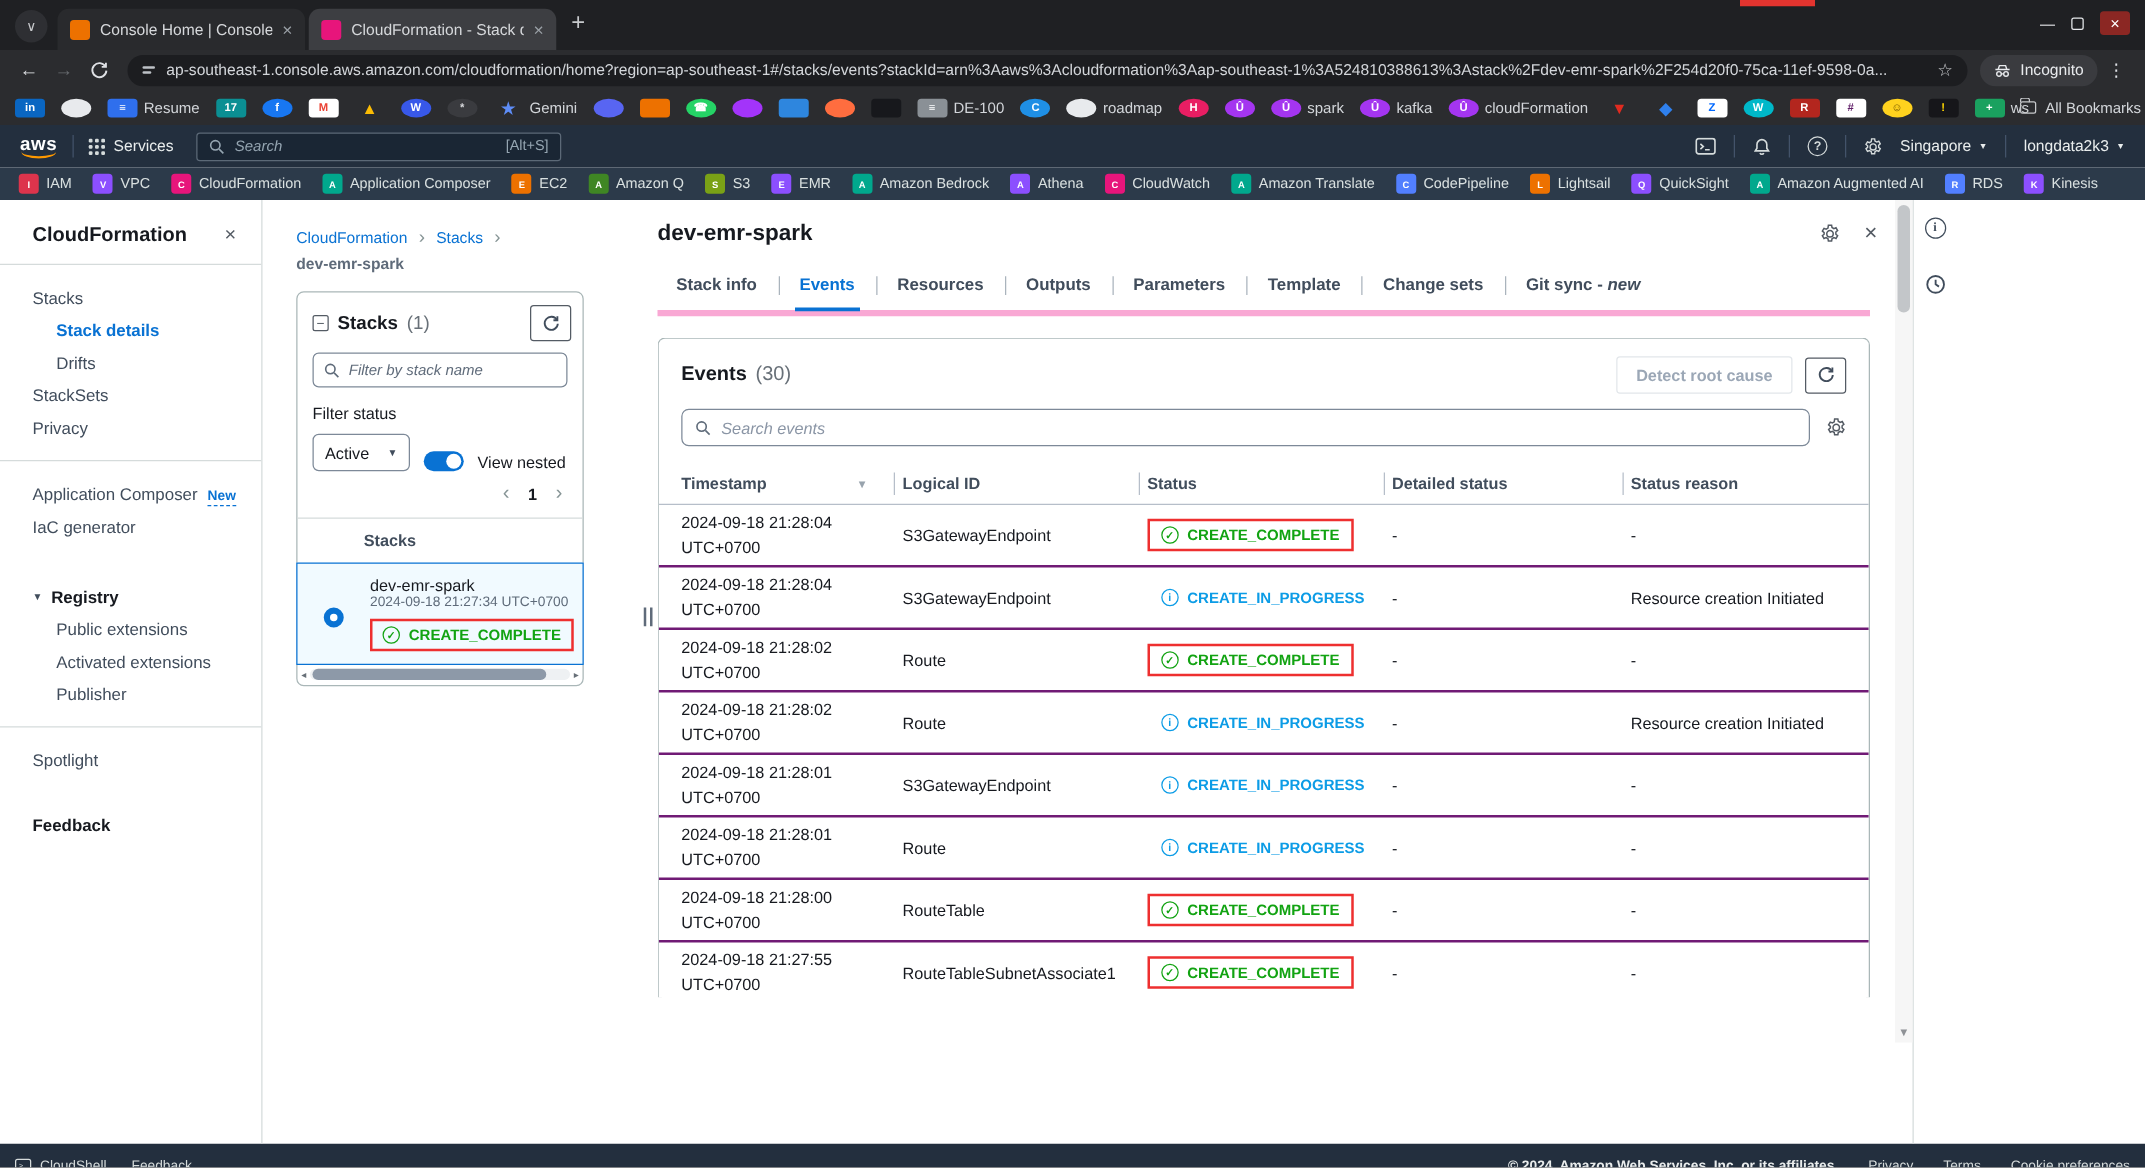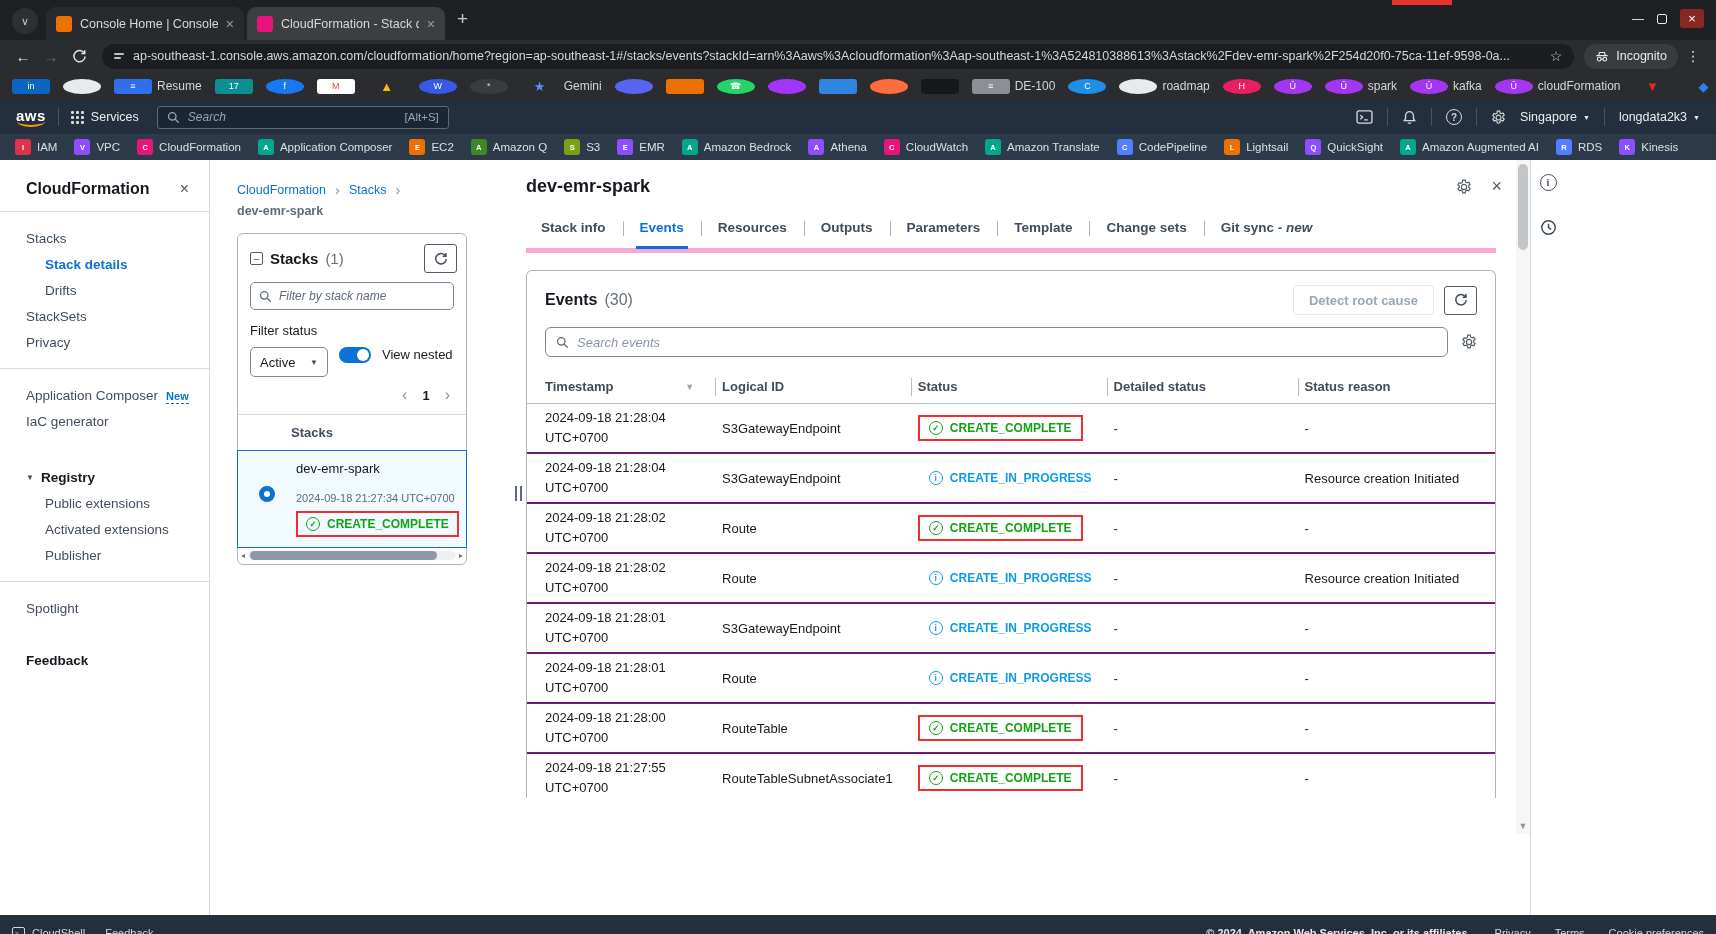--- a/index.html
+++ b/index.html
@@ -28,21 +28,21 @@
   .siteinfo{display:inline-flex;flex-direction:column;gap:2px}
   .siteinfo i{display:block;width:10px;height:1.6px;background:#bdc1c6;border-radius:1px}
   .siteinfo i:last-child{width:7px}
   .urlbar .url{flex:1;white-space:nowrap;overflow:hidden;color:#d3d6da;font-size:12.5px}
   .urlbar .star{color:#c7c9cc;font-size:14px}
   .incognito{height:25px;border-radius:13px;background:#3a3b3f;display:flex;align-items:center;gap:7px;padding:0 11px;color:#e8eaed;font-size:12.5px}
   .menu3{color:#dfe1e5;font-size:14px;padding:0 6px}
 
   .bookmarks{height:28px;background:#2b2c2f;display:flex;align-items:center;gap:13px;padding:0 12px;font-size:12px;color:#d3d6da;overflow:hidden}
   .bm{display:flex;align-items:center;gap:5px;flex-shrink:0}
-  .bm .ic{width:38px;height:15px;border-radius:3px;display:grid;place-items:center;font-size:9px;font-weight:normal;line-height:1}
+  .bm .ic{width:24px;height:15px;border-radius:3px;display:grid;place-items:center;font-size:9px;font-weight:bold;line-height:1}
   .bm .ic.circle{border-radius:50%}
   .bm .ic.bare{background:transparent;font-size:13px}
   .allbm{margin-left:auto;display:flex;gap:7px;align-items:center;flex-shrink:0;color:#d3d6da}
   .folder{width:13px;height:10px;border:1.5px solid #c7c9cc;border-radius:2px;position:relative}
   .folder::before{content:"";position:absolute;top:-4px;left:-1px;width:6px;height:3px;border:1.5px solid #c7c9cc;border-bottom:0;border-radius:2px 2px 0 0}
 
   
   .awsnav{height:34px;background:#232f3e;display:flex;align-items:center;padding:0 16px;color:#d5dbdb;font-size:12.5px;gap:12px}
   .awslogo{font-weight:bold;color:#fff;font-size:15px;position:relative;padding-bottom:3px;letter-spacing:.5px}
   .awslogo::after{content:"";position:absolute;left:1px;right:1px;bottom:0;height:5px;border:solid #ff9900;border-width:0 0 2px;border-radius:0 0 60% 60%/0 0 100% 100%}
@@ -87,36 +87,36 @@
   .scard{margin-top:15px;width:230px;border:1px solid #aab7b8;border-radius:6px;background:#fff}
   .scard-head{display:flex;align-items:center;gap:7px;padding:10px 9px 6px 12px}
   .boxminus{width:13px;height:13px;border:1.5px solid #545b64;border-radius:2px;display:grid;place-items:center;color:#545b64;font-size:11px;line-height:0}
   .scard-title{font-weight:bold;font-size:15px;color:#16191f}
   .scard-count{color:#687078;font-size:15px}
   .refbtn{margin-left:auto;width:33px;height:29px;border:1px solid #545b64;border-radius:3px;display:grid;place-items:center;color:#414d5c;background:#fff}
   .sfilter{margin:3px 12px 0;height:28px;border:1px solid #7d8998;border-radius:5px;display:flex;align-items:center;gap:7px;padding:0 8px}
   .sfilter input{flex:1;border:0;outline:0;font-size:12px;font-style:italic;color:#5f6b7a;font-family:inherit;min-width:0}
   .sfilter input::placeholder{color:#5f6b7a;font-style:italic}
   .flabel{margin:13px 12px 0;font-size:13px;color:#16191f}
-  .frow{margin:9px 12px 0;display:flex;align-items:flex-start;gap:11px}
+  .frow{margin:9px 12px 0;display:flex;align-items:flex-end;gap:11px}
   .select{width:78px;height:30px;border:1px solid #7d8998;border-radius:5px;display:flex;align-items:center;justify-content:space-between;padding:0 9px;font-size:13px;color:#16191f;background:#fff}
   .select .caret{font-size:8px;color:#414d5c}
   .toggle{width:32px;height:16px;border-radius:8px;background:#0972d3;position:relative;flex-shrink:0}
   .toggle::after{content:"";position:absolute;top:2px;right:2px;width:12px;height:12px;border-radius:50%;background:#fff}
   .tog-label{font-size:13px;color:#16191f}
   .pag{margin:10px 16px 0;display:flex;justify-content:flex-end;gap:15px;align-items:center;font-size:13px}
   .pag .chev{color:#879596;font-size:16px;line-height:1}
   .pag .cur{font-weight:bold;color:#16191f;font-size:13px}
   .slist-head{margin-top:11px;border-top:1px solid #d5dbdb;padding:10px 0 10px 53px;font-size:13px;font-weight:bold;color:#414d5c}
   .stack-row{border:1px solid #0972d3;background:#f1faff;display:flex;padding:10px 6px 10px 0;margin:0 -1px}
   .radio-col{width:58px;display:flex;justify-content:center;padding-top:25px;flex-shrink:0}
   .radio{width:16px;height:16px;border-radius:50%;border:5px solid #0972d3;background:#fff}
   .srow-main{flex:1;min-width:0}
   .srow-name{font-size:13px;color:#16191f}
-  .srow-date{font-size:11px;color:#5f6b7a;margin-top:16px;white-space:nowrap}
+  .srow-date{font-size:11px;color:#5f6b7a;margin-top:0;white-space:nowrap}
   .redbox{display:inline-flex;align-items:center;gap:6px;border:2px solid #ee2f2f;padding:4px 8px;margin-top:7px}
   .hscroll{display:flex;align-items:center;gap:3px;padding:3px 3px 4px}
   .hs-arrow{color:#687078;font-size:8px;line-height:1}
   .hs-track{flex:1;height:9px;background:#eef1f3;border-radius:5px;position:relative}
   .hs-thumb{position:absolute;top:0;left:2px;width:90%;height:9px;background:#8d99a8;border-radius:5px}
 
   .splitter{width:16px;display:flex;justify-content:center;flex-shrink:0}
   .split-handle{margin-top:326px;display:flex;gap:3px;height:15px}
   .split-handle i{display:block;width:2px;height:15px;background:#5f6b7a}
 

